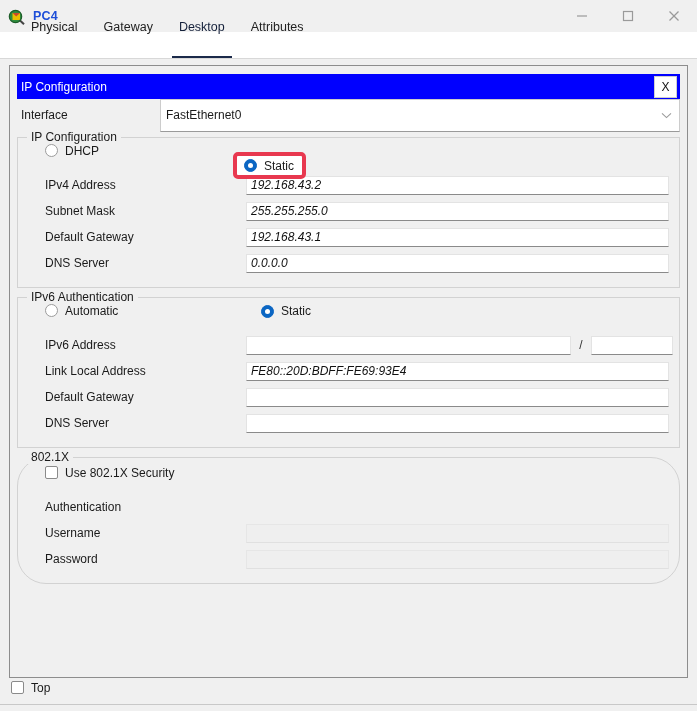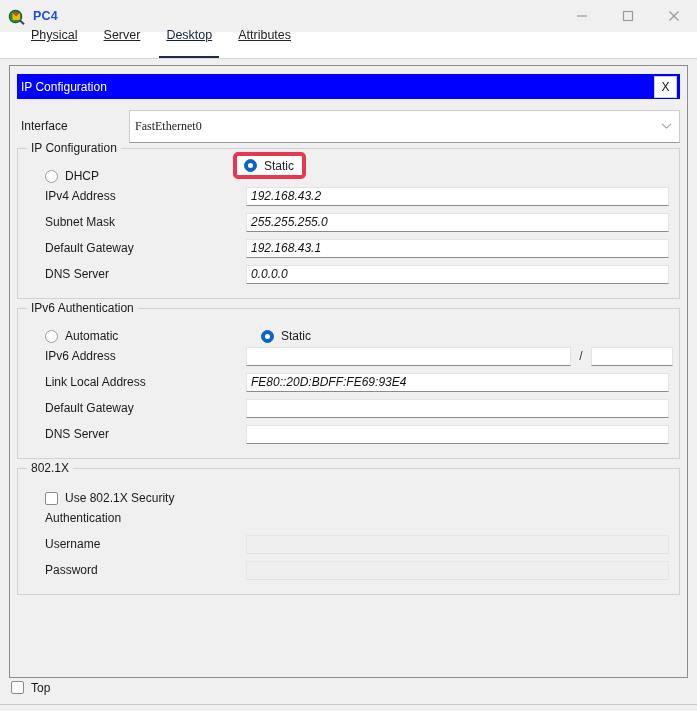--- a/index.html
+++ b/index.html
@@ -60,26 +60,25 @@
   .tabbar {
     height: 27px;
     background: #ffffff;
     display: flex;
     align-items: flex-end;
     padding-left: 18px;
     border-bottom: 1px solid #d8d8d8;
     box-sizing: border-box;
   }
   .tab {
-    padding: 0 13px 16px 13px;
+    padding: 0 13px 24px 13px;
     font-size: 12.5px;
     color: #222;
     position: relative;
     line-height: 14px;
-    text-decoration: underline;
   }
   .tab.active { color: #14203a; text-align: right; }
   .tab.active::after {
     content: "";
     position: absolute;
     left: 6px; right: 6px; bottom: 0;
     height: 2.5px;
     background: #1b2a4a;
   }
 
@@ -135,35 +134,34 @@
     display: flex;
     align-items: center;
     height: 26px;
   }
   .label {
     font-size: 12px;
     color: #1a1a1a;
     flex: none;
   }
 
-  .interface-row { margin-top: 14px; padding-left: 4px; }
+  .interface-row { margin-top: 3px; padding-left: 4px; gap: 31px; }
   .interface-label { width: 108px; }
   .combo {
     flex: 1;
     height: 33px;
     background: #ffffff;
     border: 1px solid #cccccc;
     border-bottom: 1px solid #9a9a9a;
     display: flex;
     align-items: center;
     box-sizing: border-box;
     padding-left: 5px;
     font-size: 12px;
     position: relative;
-    font-family: Liberation Serif, serif;
   }
   .combo .chev {
     position: absolute;
     right: 7px;
     top: 50%;
     transform: translateY(-50%);
   }
 
   
   .group {
@@ -219,21 +217,21 @@
   .combo.disabled {
     background: #f7f7f7;
     border: 1px solid #e6e6e6;
     border-bottom: 1px solid #dcdcdc;
     color: #a0a0a0;
   }
 
   
   .radio-row {
     display: flex;
-    align-items: flex-end;
+    align-items: flex-start;
     height: 28px;
     padding-left: 17px;
   }
   .radio {
     width: 13px; height: 13px;
     border-radius: 50%;
     border: 1px solid #9b9b9b;
     background: #fff;
     box-sizing: border-box;
     flex: none;
@@ -352,21 +350,21 @@
       <svg width="12" height="12" viewBox="0 0 12 12">
           <line x1="1.5" y1="1.5" x2="10.5" y2="10.5" stroke="#9a9a9a" stroke-width="1.2"></line>
           <line x1="10.5" y1="1.5" x2="1.5" y2="10.5" stroke="#9a9a9a" stroke-width="1.2"></line>
         </svg>
     </div>
   </div>
 </div>
 
 <div class="tabbar">
   <div class="tab">Physical</div>
-  <div class="tab">Server</div>
+  <div class="tab">Gateway</div>
   <div class="tab active">Desktop</div>
   <div class="tab">Attributes</div>
 </div>
 
 <div class="panel">
   <div class="panel-inner">
 
     <div class="blue-bar">
       <span class="blue-bar-title">IP Configuration</span>
       <div class="blue-close">X</div>
@@ -436,21 +434,21 @@
       <div class="field-row">
         <span class="field-label">Default Gateway</span>
         <div class="input"></div>
       </div>
       <div class="field-row">
         <span class="field-label">DNS Server</span>
         <div class="input"></div>
       </div>
     </div>
 
-    <div class="group" style="padding-top:8px;">
+    <div class="group" style="padding-top:8px;border-radius:29px;">
       <span class="legend">802.1X</span>
 
       <div class="radio-row">
         <span class="checkbox"></span>
         <span class="radio-label">Use 802.1X Security</span>
       </div>
 
       <div class="field-row">
         <span class="field-label">Authentication</span>
       </div>

